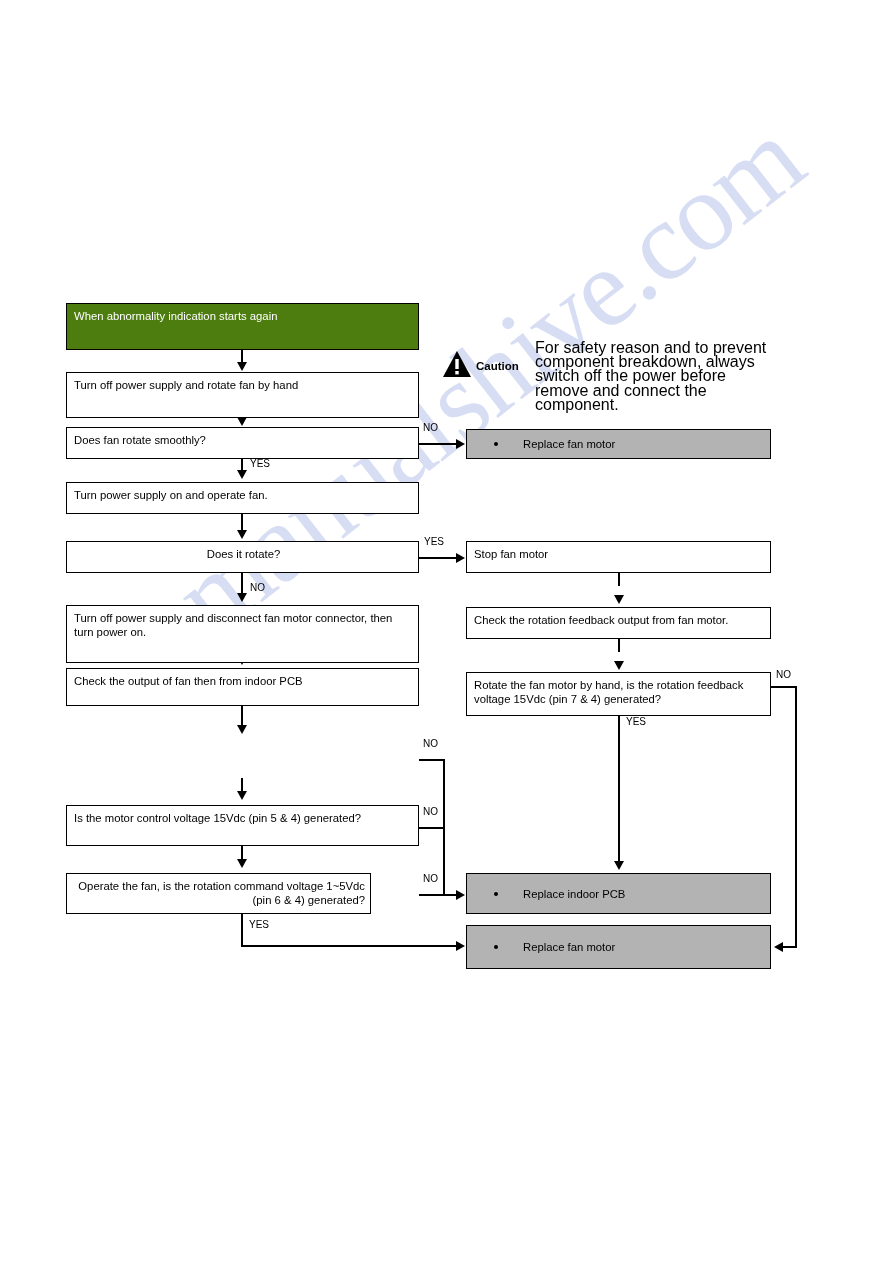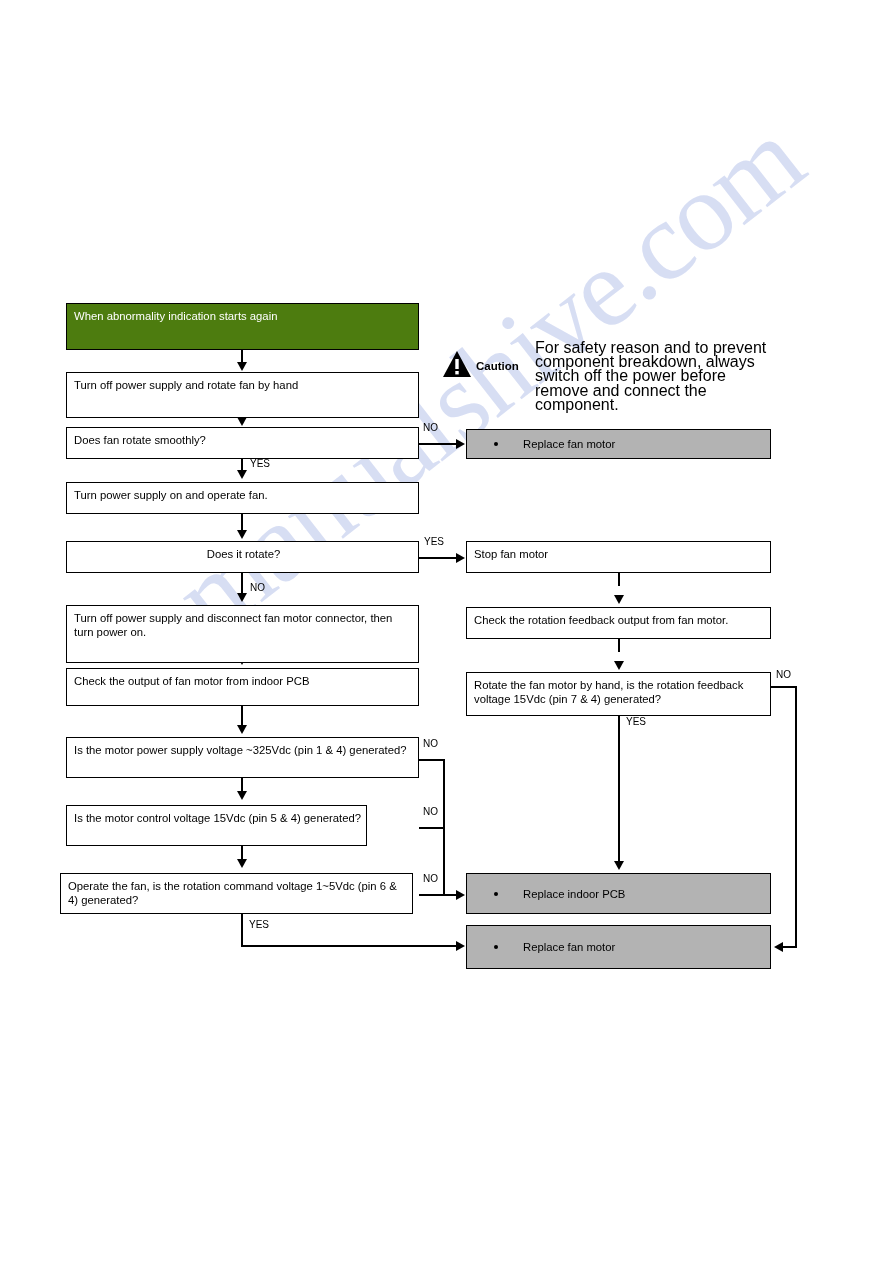--- a/index.html
+++ b/index.html
@@ -87,32 +87,29 @@
 
   <div class="node" style="left:66px;top:541px;width:353px;height:32px;text-align:center;">
     <div class="txt">Does it rotate?</div>
   </div>
 
   <div class="node" style="left:66px;top:605px;width:353px;height:58px;">
     <div class="txt">Turn off power supply and disconnect fan motor connector, then turn power on.</div>
   </div>
 
   <div class="node" style="left:66px;top:668px;width:353px;height:38px;">
-    <div class="txt">Check the output of fan motor from indoor PCB</div>
-  </div>
-
-  <div class="node" style="left:66px;top:737px;width:353px;height:41px;">
-    <div class="txt">Is the motor power supply voltage ~325Vdc (pin 1 &amp; 4) generated?</div>
-  </div>
-
-  <div class="node" style="left:66px;top:805px;width:301px;height:41px;">
+    <div class="txt">Check the output of fan then from indoor PCB</div>
+  </div>
+
+
+  <div class="node" style="left:66px;top:805px;width:353px;height:41px;">
     <div class="txt">Is the motor control voltage 15Vdc (pin 5 &amp; 4) generated?</div>
   </div>
 
-  <div class="node" style="left:60px;top:873px;width:353px;height:41px;">
+  <div class="node" style="left:66px;top:873px;width:305px;height:41px;text-align:right;">
     <div class="txt">Operate the fan, is the rotation command voltage 1~5Vdc (pin 6 &amp; 4) generated?</div>
   </div>
 
   <div class="node" style="left:466px;top:541px;width:305px;height:32px;">
     <div class="txt">Stop fan motor</div>
   </div>
 
   <div class="node" style="left:466px;top:607px;width:305px;height:32px;">
     <div class="txt">Check the rotation feedback output from fan motor.</div>
   </div>

